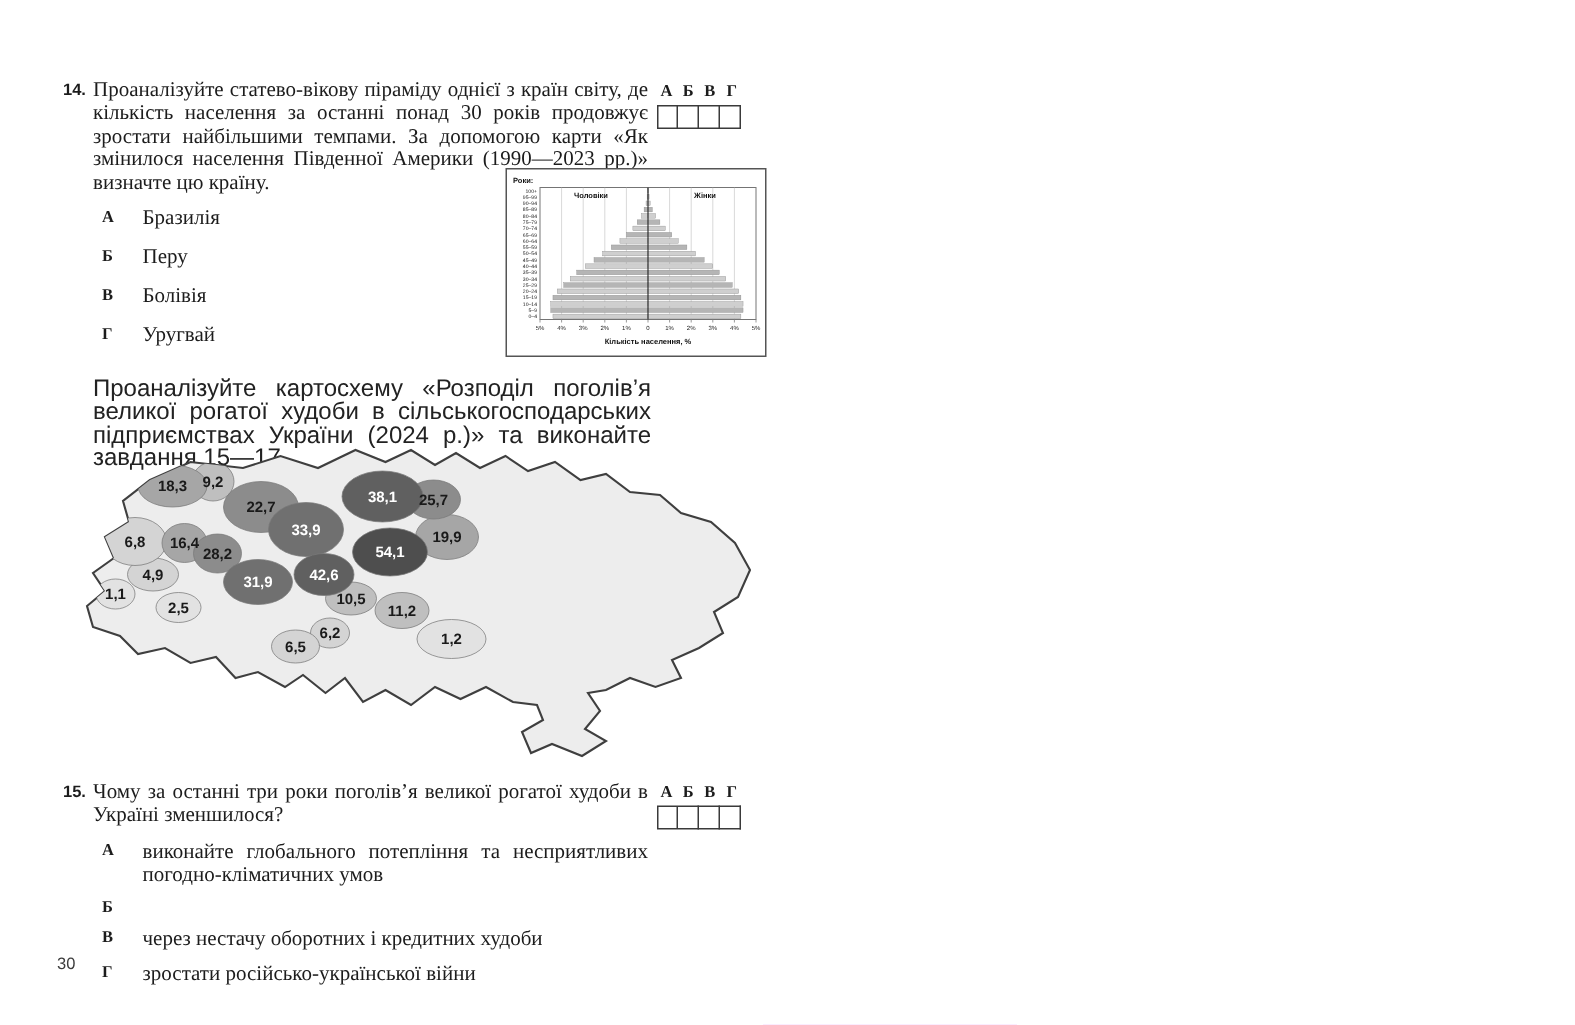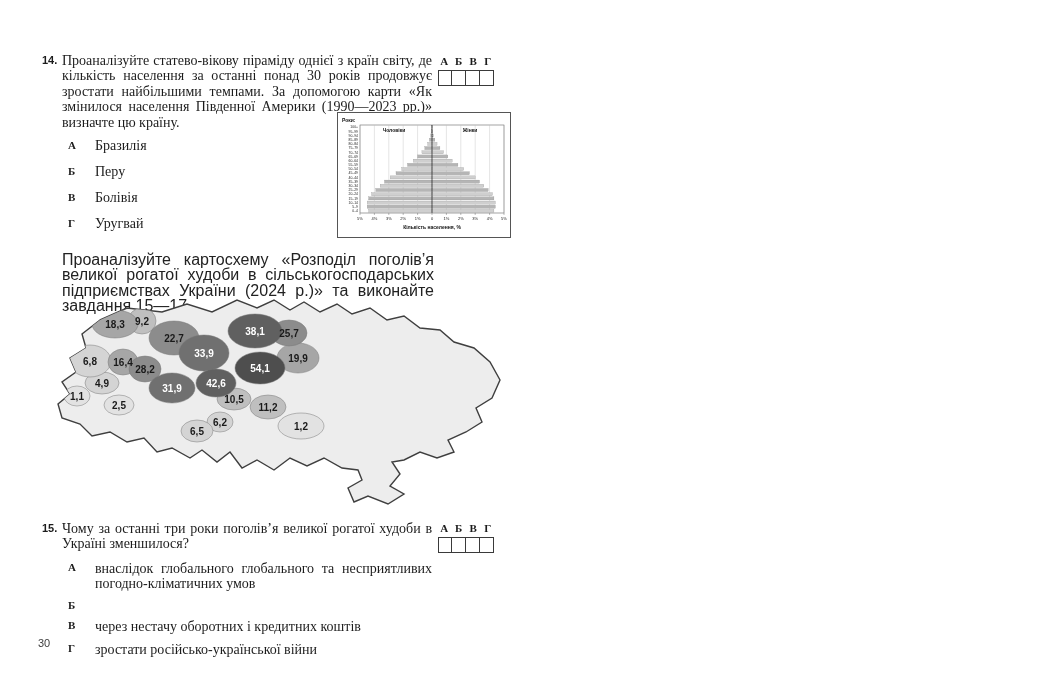--- a/index.html
+++ b/index.html
@@ -253,28 +253,28 @@
     </div>
 
     <div class="question sp15" style="left:42px; top:521px; width:390px;">
       <div class="qrow">
         <span class="qnum">15.</span>
         <p class="qtext" style="width:370px;">Чому за останні три роки поголів’я великої рогатої худоби в Україні зменшилося?</p>
       </div>
       <div class="opts">
           <div class="opt">
             <span class="opt-letter">А</span>
-            <span class="opt-text">внаслідок глобального глобального та несприятливих погодно-кліматичних умов</span>
+            <span class="opt-text">виконайте глобального потепління та несприятливих погодно-кліматичних умов</span>
           </div>
           <div class="opt">
             <span class="opt-letter">Б</span>
           </div>
           <div class="opt">
             <span class="opt-letter">В</span>
-            <span class="opt-text">через нестачу оборотних і кредитних коштів</span>
+            <span class="opt-text">через нестачу оборотних і кредитних худоби</span>
           </div>
           <div class="opt">
             <span class="opt-letter">Г</span>
             <span class="opt-text">зростати російсько-української війни</span>
           </div>
         </div>
     </div>
     <div class="answer-grid" style="left:437px; top:522px;">
         <div class="ag-letters">
           <span>А</span>

